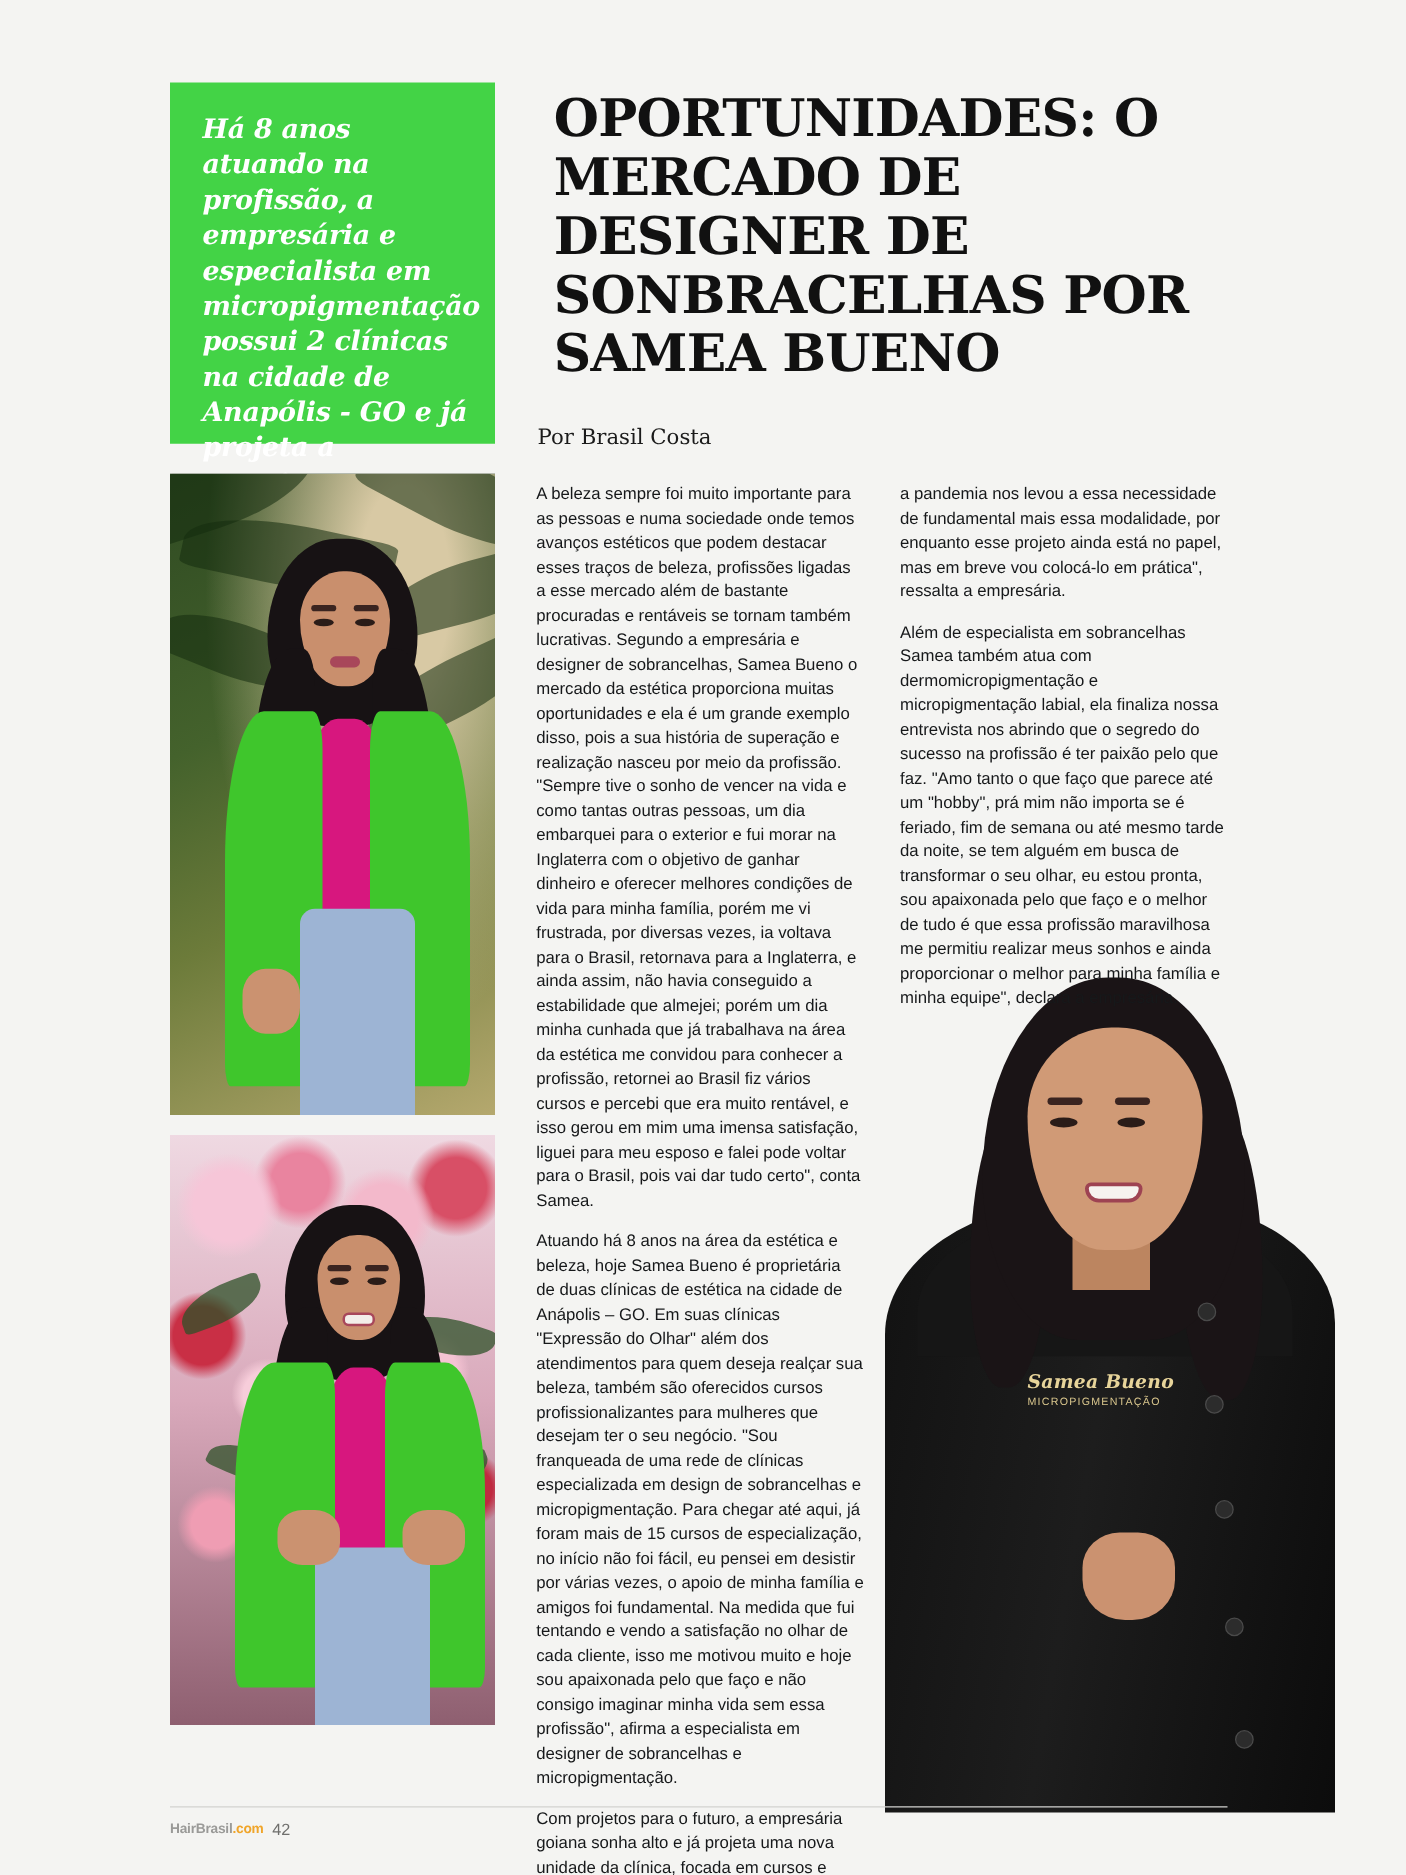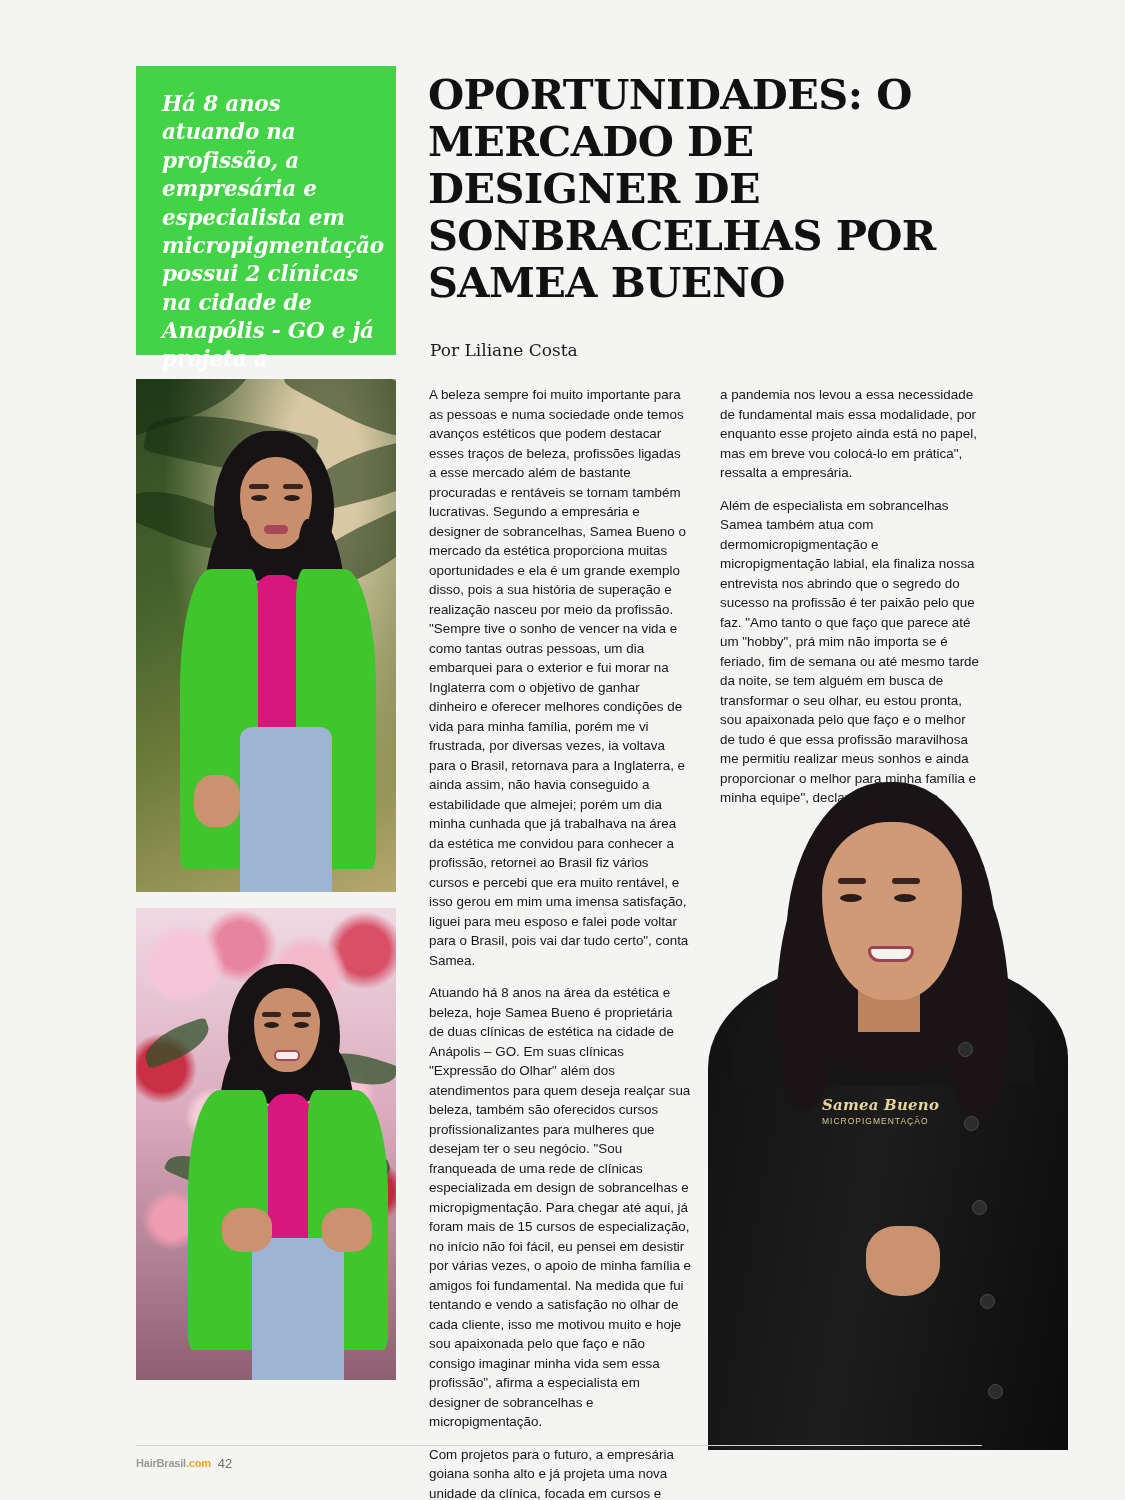--- a/index.html
+++ b/index.html
@@ -47,20 +47,21 @@
     width: 560px;
   }
   .headline h1 {
     font-family: "DejaVu Serif", serif;
     font-weight: 700;
     font-size: 41.5px;
     line-height: 1.13;
     color: #111111;
     letter-spacing: -0.6px;
     text-transform: uppercase;
+    margin-left: 15px;
   }
   .byline {
     position: absolute;
     left: 430px;
     top: 340px;
     font-family: "DejaVu Serif", serif;
     font-size: 17px;
     font-weight: 400;
     color: #1b1b1b;
   }
@@ -263,21 +264,21 @@
 
 <div class="page">
 
   <div class="intro-box">
     <div class="intro-text">Há 8 anos atuando na profissão, a empresária e especialista em micropigmentação possui 2 clínicas na cidade de Anapólis - GO e já projeta a terceira.</div>
   </div>
 
   <div class="headline">
     <h1>OPORTUNIDADES: O MERCADO DE DESIGNER DE SONBRACELHAS POR SAMEA BUENO</h1>
   </div>
-  <div class="byline">Por Liliane Costa</div>
+  <div class="byline">Por Brasil Costa</div>
 
   <div class="photo" id="photo-top">
     <div class="bg-palms">
       <div class="palm" style="left:-30px; top:-20px; width:150px; height:60px; transform:rotate(-18deg);"></div>
       <div class="palm" style="left:10px; top:40px; width:170px; height:50px; transform:rotate(12deg);"></div>
       <div class="palm" style="left:150px; top:-10px; width:160px; height:55px; transform:rotate(28deg);"></div>
       <div class="palm" style="left:170px; top:70px; width:140px; height:48px; transform:rotate(-14deg);"></div>
       <div class="palm" style="left:-10px; top:120px; width:130px; height:44px; transform:rotate(22deg);"></div>
       <div class="palm" style="left:150px; top:150px; width:150px; height:46px; transform:rotate(-25deg);"></div>
     </div>

